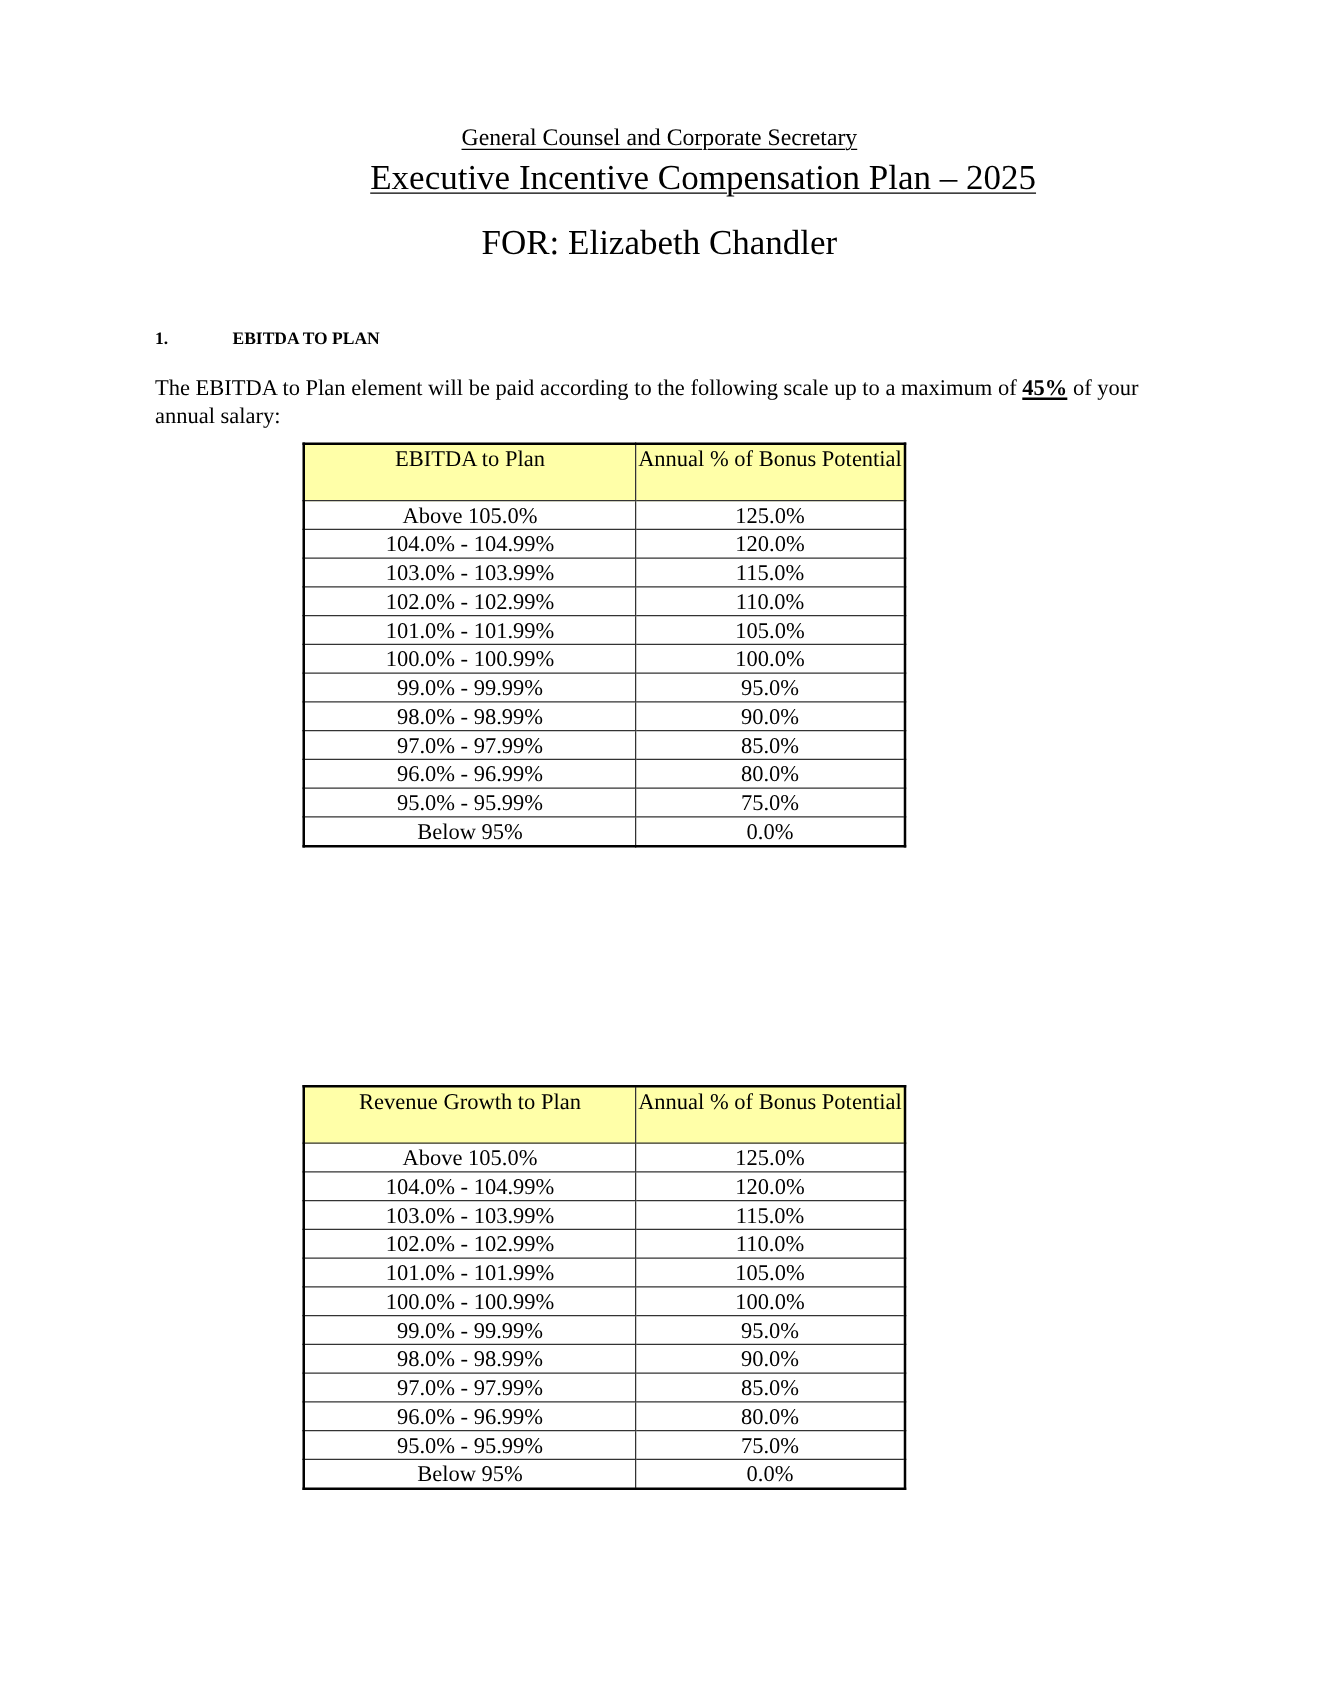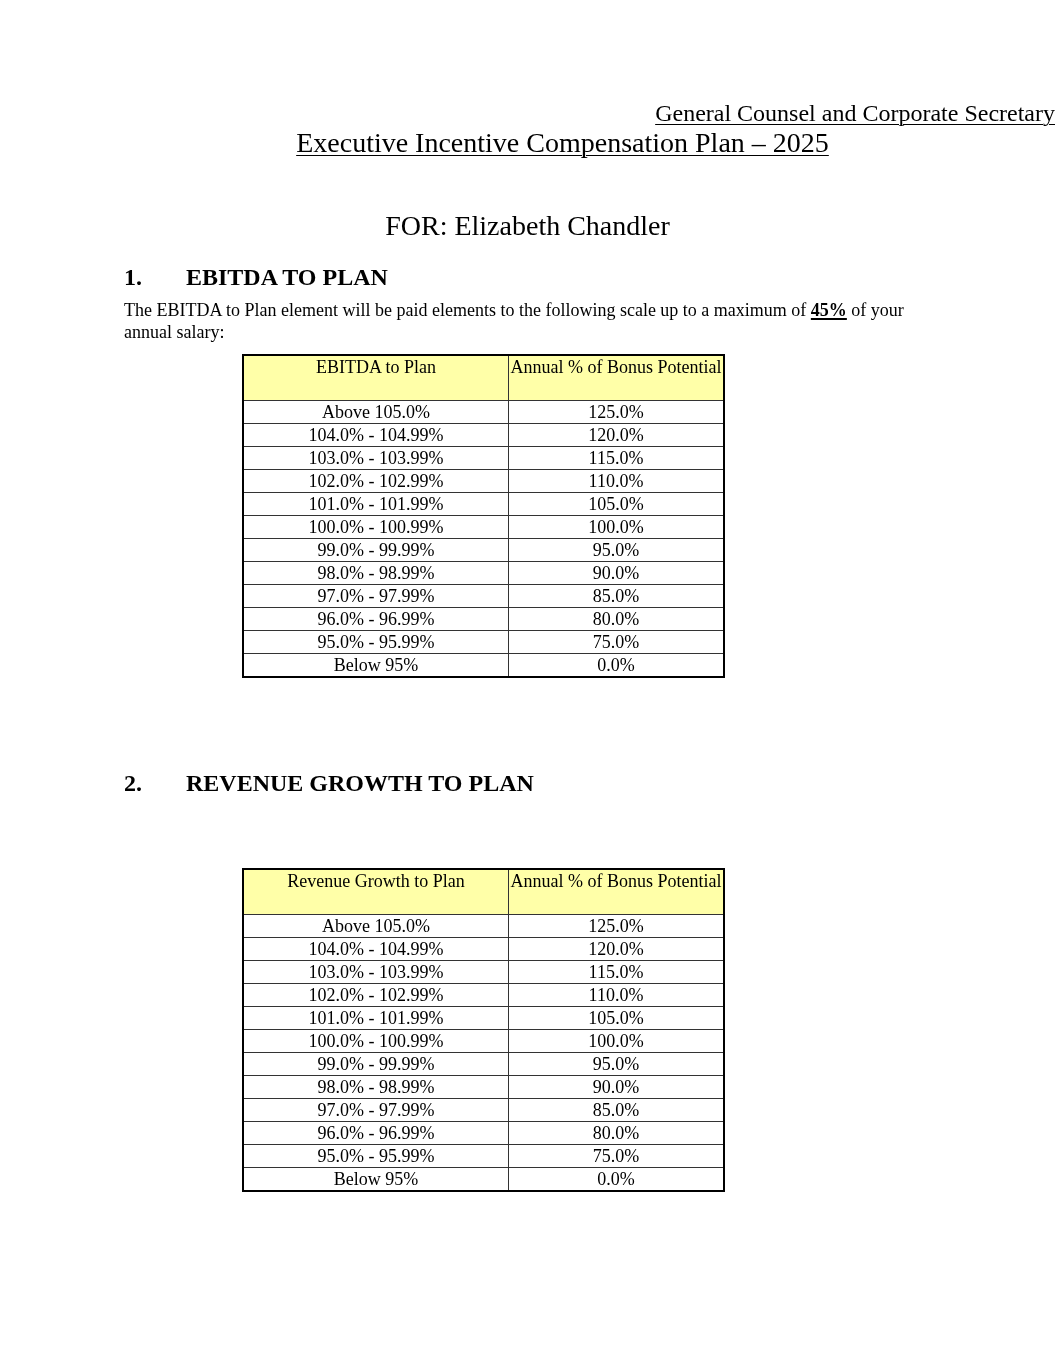--- a/index.html
+++ b/index.html
@@ -2,26 +2,26 @@
 <html><head>
   <meta charset="utf-8">
   <style>
     html, body { margin: 0; padding: 0; background: #ffffff; }
     body {
       width: 1055px; height: 1365px; position: relative; overflow: hidden;
       font-family: "Liberation Serif", "DejaVu Serif", serif; color: #000;
     }
     .page { position: absolute; left: 0; top: 0; width: 1055px; height: 1365px; }
     .center { text-align: center; width: 100%; position: absolute; left: 0; }
-    .t1 { top: 100px; font-size: 24px; text-align: right; }
+    .t1 { top: 100px; font-size: 19px; }
     .t2 { top: 127px; font-size: 28px; padding-left: 35px; }
-    .t3 { top: 179px; font-size: 28px; margin-top: 31px; }
+    .t3 { top: 179px; font-size: 28px; }
     .u { text-decoration: underline; text-underline-offset: 3px; text-decoration-thickness: 1px; }
     .p { position: absolute; left: 124px; width: 810px; font-size: 18px; line-height: 22px; }
-    .h { position: absolute; left: 124px; font-size: 24px; font-weight: bold; }
+    .h { position: absolute; left: 124px; font-size: 14px; font-weight: bold; }
     .h .num { display: inline-block; width: 62px; }
     .bu { font-weight: bold; text-decoration: underline; text-decoration-thickness: 2px; text-underline-offset: 2px; text-align: center; }
     table.scale {
       position: absolute; left: 242px; width: 483px;
       border-collapse: collapse; font-size: 18px;
       border: 2px solid #000;
     }
     table.scale td, table.scale th {
       border: 1px solid #333; text-align: center; padding: 0; height: 22px; line-height: 22px;
       font-weight: normal;
@@ -35,21 +35,21 @@
 
 <div class="page">
   <div class="center t1"><span class="u">General Counsel and Corporate Secretary</span></div>
   <div class="center t2"><span class="u">Executive Incentive Compensation Plan – 2025</span></div>
   <div class="center t3">FOR:  Elizabeth Chandler</div>
 
 
   <div class="h" style="top:264px;">
     <span class="num">1.</span><span>EBITDA TO PLAN</span>
   </div>
-  <div class="p" style="top:299px;"><span>The EBITDA to Plan element will be paid elements to the following scale up to a maximum of </span> <span class="bu">45%</span><span> of your annual salary:</span></div>
+  <div class="p" style="top:299px;"><span>The EBITDA to Plan element will be paid according to the following scale up to a maximum of </span> <span class="bu">45%</span><span> of your annual salary:</span></div>
 
   <table class="scale" style="top:354px;">
     <thead>
       <tr>
         <th class="c1">EBITDA to Plan</th>
         <th>Annual % of Bonus Potential</th>
       </tr>
     </thead>
     <tbody id="tbody0">
         <tr>
@@ -96,23 +96,20 @@
           <td class="c1">95.0% - 95.99%</td>
           <td>75.0%</td>
         </tr>
         <tr>
           <td class="c1">Below 95%</td>
           <td>0.0%</td>
         </tr>
       </tbody>
   </table>
 
-  <div class="h" style="top:770px;">
-    <span class="num">2.</span><span>REVENUE GROWTH TO PLAN</span>
-  </div>
 
   <table class="scale" style="top:868px;">
     <thead>
       <tr>
         <th class="c1">Revenue Growth to Plan</th>
         <th>Annual % of Bonus Potential</th>
       </tr>
     </thead>
     <tbody id="tbody1">
         <tr>

